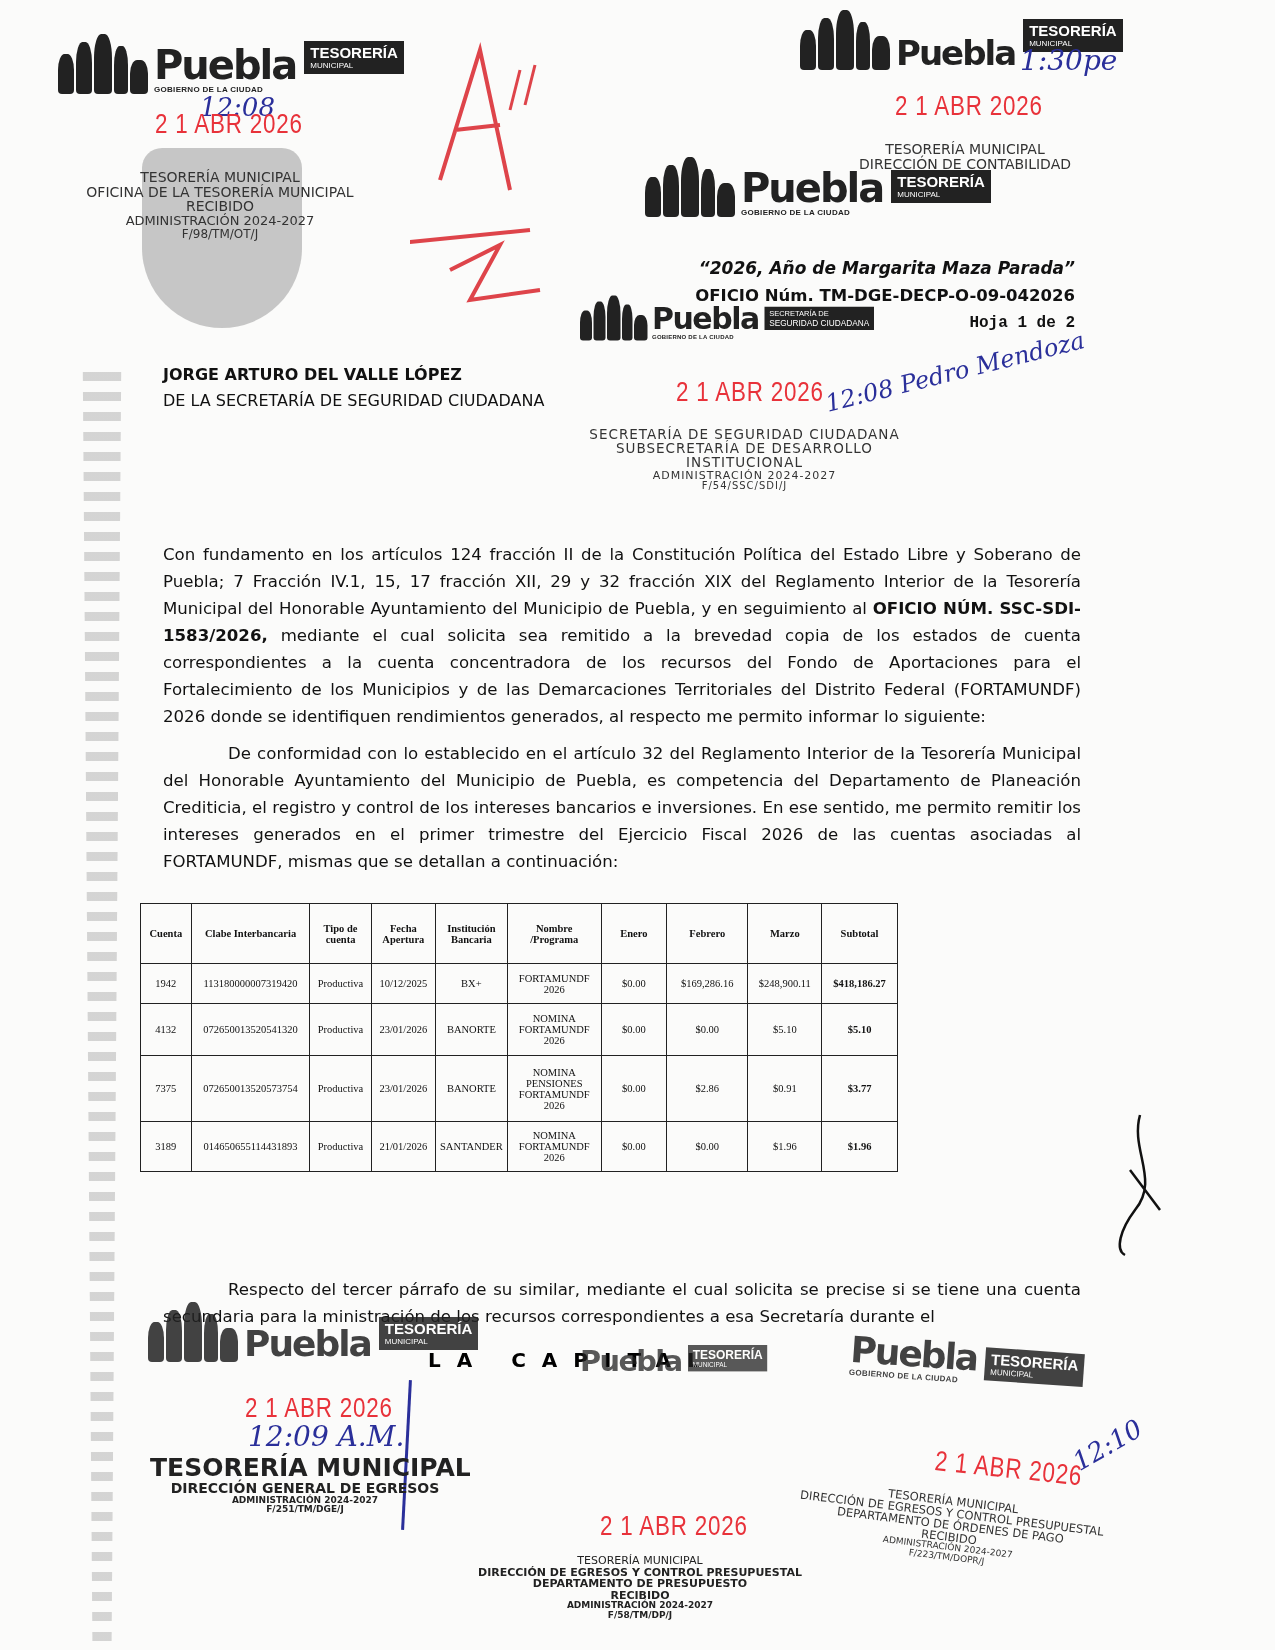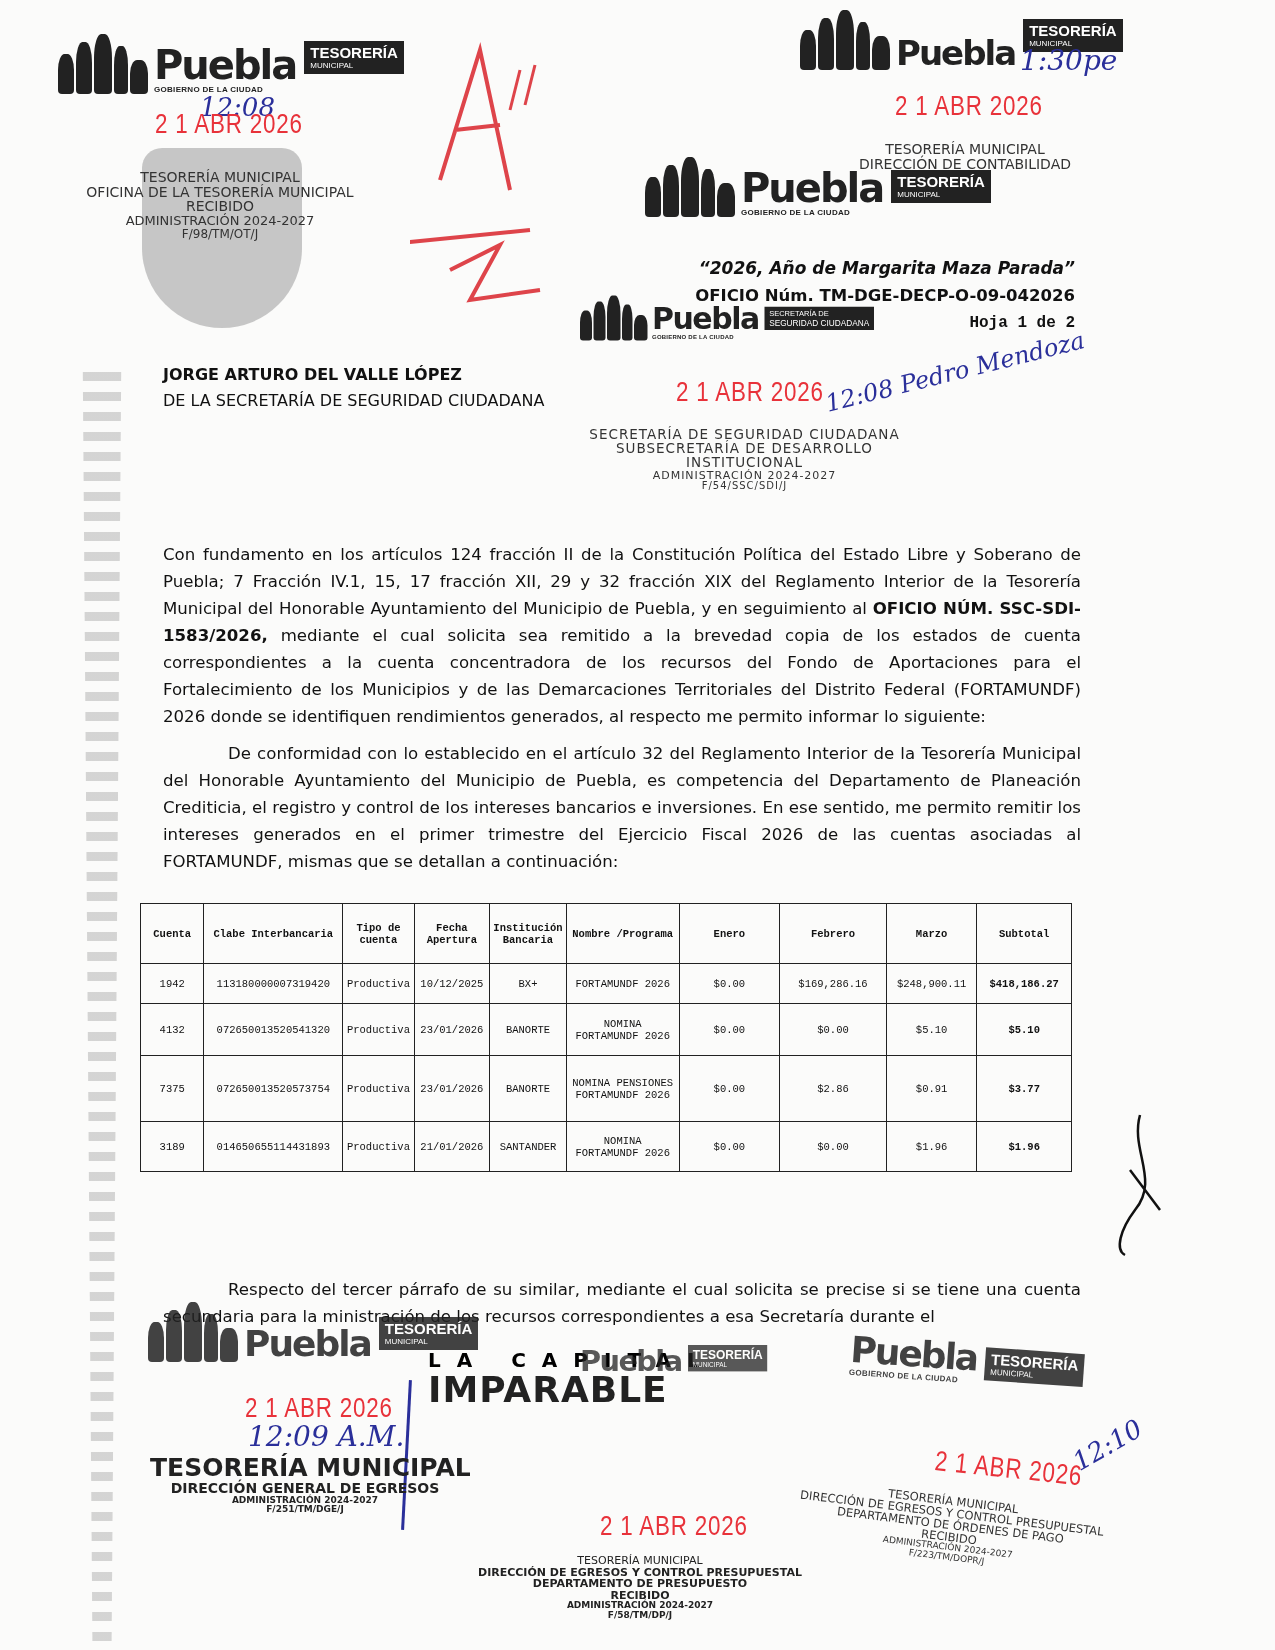--- a/index.html
+++ b/index.html
@@ -13,21 +13,21 @@
   .logo-art { width: 92px; height: 62px; position: relative; }
   .logo-art span { position: absolute; bottom: 0; background: #222; border-radius: 40% 40% 4px 4px; }
   .logo-word { font-family: "DejaVu Sans", sans-serif; font-weight: bold; font-size: 40px; color: #222; letter-spacing: -2px; line-height: 1; }
   .logo-sub { font-size: 8px; font-weight: bold; color: #222; letter-spacing: 0.3px; }
   .logo-box { background: #222; color: #fff; padding: 4px 6px; font-size: 15px; font-weight: bold; line-height: 1; margin-left: 4px; }
   .logo-box small { display: block; font-size: 8px; font-weight: normal; margin-top: 2px; }
   .recipient { left: 163px; top: 362px; font-family: "DejaVu Sans", sans-serif; font-size: 16px; line-height: 26px; }
   .recipient .name { font-weight: bold; }
   .para { left: 163px; width: 918px; font-family: "DejaVu Sans", sans-serif; font-size: 16.6px; line-height: 27px; text-align: justify; }
   .para b { font-weight: bold; }
-  table.funds { position: absolute; left: 140px; top: 903px; width: 932px; border-collapse: collapse; font-family: Liberation Mono, monospace; font-size: 10.5px; }
+  table.funds { position: absolute; left: 140px; top: 903px; width: 758px; border-collapse: collapse; font-family: Liberation Serif, serif; font-size: 10.5px; }
   table.funds th, table.funds td { border: 1.5px solid #222; text-align: center; vertical-align: middle; padding: 2px 3px; }
   table.funds th { font-weight: bold; height: 60px; font-size: 10.5px; }
   table.funds td.b { font-weight: bold; }
   .side-strip { left: 78px; top: 372px; width: 48px; height: 1270px; background:
      repeating-linear-gradient(180deg, rgba(150,150,150,0.55) 0 9px, transparent 9px 20px); clip-path: polygon(10% 0, 90% 0, 70% 100%, 30% 100%); opacity: 0.7; }
 </style>
 </head>
 <body>
 
 <div class="abs side-strip"></div>
@@ -232,21 +232,20 @@
 <div class="abs" style="left:405px;top:1380px;width:3px;height:150px;background:#2a2f9a;transform:rotate(3deg);"></div>
 <div class="abs rstamp" style="left:150px;top:1455px;width:310px;color:#222;">
   <div style="font-size:25px;font-weight:bold;">TESORERÍA MUNICIPAL</div>
   <div style="font-size:14px;font-weight:bold;">DIRECCIÓN GENERAL DE EGRESOS</div>
   <div style="font-size:9px;font-weight:bold;">ADMINISTRACIÓN 2024-2027</div>
   <div style="font-size:9px;font-weight:bold;">F/251/TM/DGE/J</div>
 </div>
 
 <div class="abs" style="left:428px;top:1348px;">
   <div style="font-family:'DejaVu Sans',sans-serif;font-weight:bold;font-size:20px;letter-spacing:16px;color:#000000;">LA CAPITAL</div>
-  <div style="font-family:'DejaVu Sans',sans-serif;font-weight:bold;font-size:36px;letter-spacing:1px;color:#222;line-height:1;">IMPARABLE</div>
 </div>
 <div class="abs logo" style="left:580px;top:1345px;opacity:0.75;transform:scale(0.8);transform-origin:left top;">
   <div>
       <div class="logo-word" style="font-size:36px">Puebla</div>
     </div>
   <div class="logo-box" style="margin-bottom:6px"><span>TESORERÍA</span><small>MUNICIPAL</small></div>
 </div>
 <div class="abs red-stamp" style="left:600px;top:1510px;">2 1 ABR 2026</div>
 <div class="abs rstamp" style="left:470px;top:1555px;width:340px;font-size:11px;font-weight:bold;color:#222;">
   <div style="font-weight:normal">TESORERÍA MUNICIPAL</div>

